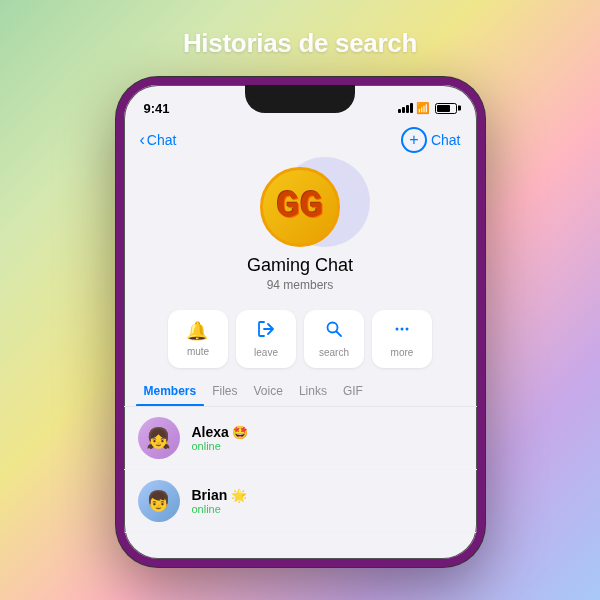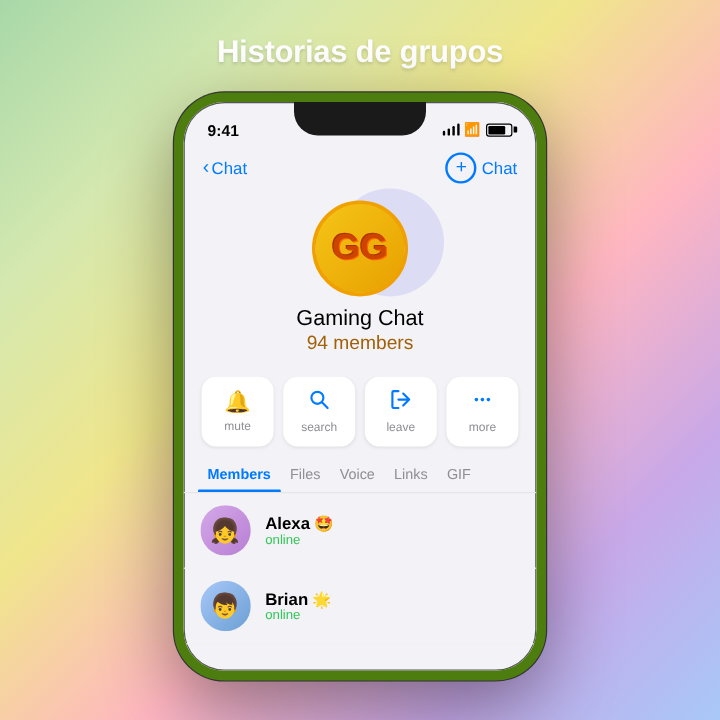--- a/index.html
+++ b/index.html
@@ -21,25 +21,25 @@
       font-size: 26px;
       font-weight: 800;
       color: #fff;
       text-shadow: 0 1px 3px rgba(0,0,0,0.15);
       margin-bottom: 18px;
       letter-spacing: -0.3px;
     }
 
     
     .phone-frame {
-      width: 310px;
+      width: 369px;
       height: 490px;
       background: #f2f2f7;
       border-radius: 42px;
-      border: 8px solid #4d7c0f;
+      border: 8px solid #701a75;
       box-shadow:
         0 0 0 1px #333,
         0 20px 60px rgba(0,0,0,0.4),
         inset 0 0 0 1px #555;
       position: relative;
       overflow: hidden;
     }
 
     
     .notch {
@@ -195,39 +195,40 @@
     }
 
     .avatar-main {
       width: 80px;
       height: 80px;
       border-radius: 50%;
       background: linear-gradient(135deg, #f5c518 0%, #e8a000 100%);
       display: flex;
       align-items: center;
       justify-content: center;
-      font-size: 30px;
+      font-size: 39px;
       font-weight: 900;
       color: #cc4400;
       position: relative;
       z-index: 1;
       border: 3px solid #f0a000;
       text-shadow: 1px 1px 0 #ff6600, -1px -1px 0 #aa3300;
+      font-family: Liberation Mono, monospace;
     }
 
     .group-name {
       font-size: 18px;
       font-weight: 400;
       color: #000;
       margin-bottom: 2px;
     }
 
     .member-count {
-      font-size: 16px;
-      color: #a16207;
+      font-size: 12px;
+      color: #737373;
     }
 
     
     .action-buttons {
       display: flex;
       gap: 8px;
       padding: 8px 12px;
       justify-content: center;
     }
 
@@ -344,21 +345,21 @@
     }
 
     
     .name-emoji {
       font-size: 13px;
     }
   </style>
 </head>
 <body>
 
-<div class="page-title">Historias de grupos</div>
+<div class="page-title">Historias de search</div>
 
 <div class="phone-frame">
   <div class="notch"></div>
 
   <div class="status-bar">
     <span class="status-time">9:41</span>
     <div class="status-icons">
       <div class="signal-bars">
         <span></span>
           <span></span>
@@ -393,34 +394,34 @@
   </div>
 
   <div class="action-buttons">
     <div class="action-btn">
       <span class="action-icon">🔔</span>
       <span class="action-label">mute</span>
     </div>
     <div class="action-btn">
       <span class="action-icon">
         <svg width="18" height="18" viewBox="0 0 18 18" fill="none">
+          <path d="M11 4l5 5-5 5M16 9H7" stroke="#007aff" stroke-width="1.8" stroke-linecap="round" stroke-linejoin="round"></path>
+          <path d="M7 2H3a1 1 0 00-1 1v12a1 1 0 001 1h4" stroke="#007aff" stroke-width="1.8" stroke-linecap="round"></path>
+        </svg>
+      </span>
+      <span class="action-label">leave</span>
+    </div>
+    <div class="action-btn">
+      <span class="action-icon">
+        <svg width="18" height="18" viewBox="0 0 18 18" fill="none">
           <circle cx="7.5" cy="7.5" r="5" stroke="#007aff" stroke-width="1.8"></circle>
           <line x1="11.5" y1="11.5" x2="16" y2="16" stroke="#007aff" stroke-width="1.8" stroke-linecap="round"></line>
         </svg>
       </span>
       <span class="action-label">search</span>
-    </div>
-    <div class="action-btn">
-      <span class="action-icon">
-        <svg width="18" height="18" viewBox="0 0 18 18" fill="none">
-          <path d="M11 4l5 5-5 5M16 9H7" stroke="#007aff" stroke-width="1.8" stroke-linecap="round" stroke-linejoin="round"></path>
-          <path d="M7 2H3a1 1 0 00-1 1v12a1 1 0 001 1h4" stroke="#007aff" stroke-width="1.8" stroke-linecap="round"></path>
-        </svg>
-      </span>
-      <span class="action-label">leave</span>
     </div>
     <div class="action-btn">
       <span class="action-icon">
         <svg width="18" height="18" viewBox="0 0 18 18" fill="none">
           <circle cx="4" cy="9" r="1.5" fill="#007aff"></circle>
           <circle cx="9" cy="9" r="1.5" fill="#007aff"></circle>
           <circle cx="14" cy="9" r="1.5" fill="#007aff"></circle>
         </svg>
       </span>
       <span class="action-label">more</span>

